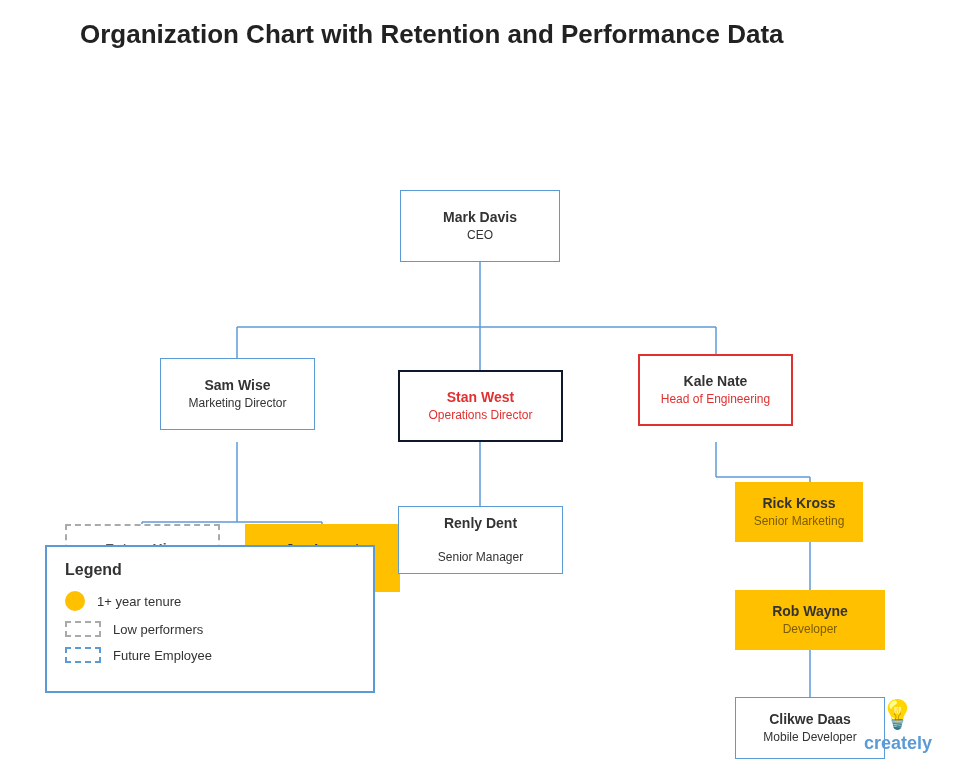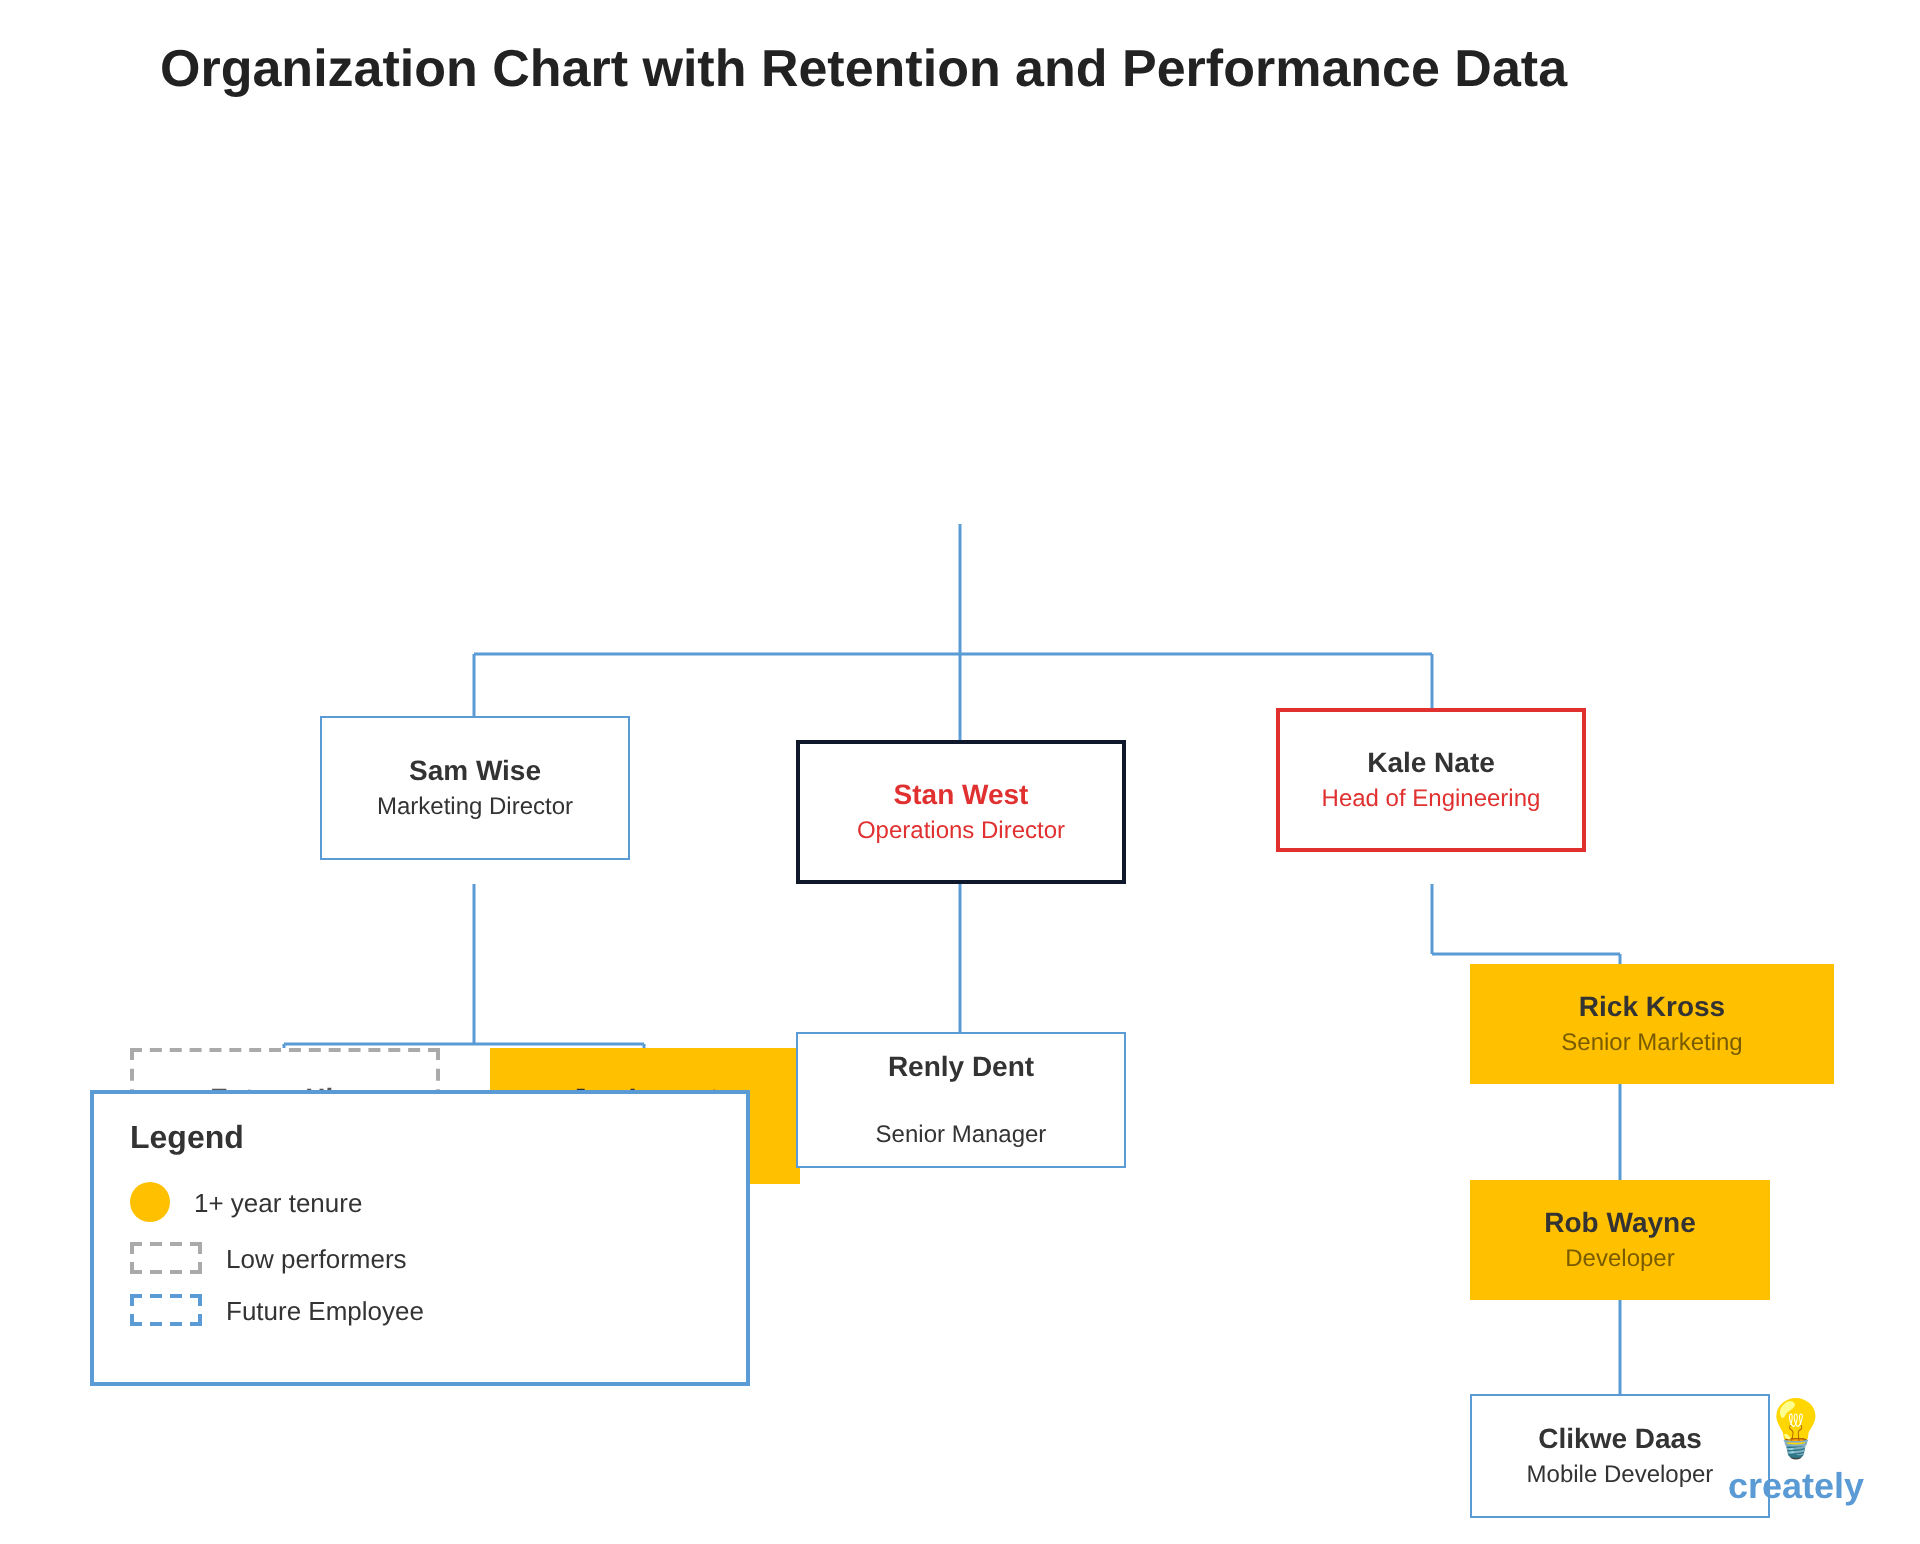--- a/index.html
+++ b/index.html
@@ -188,20 +188,24 @@
       <line x1="716" y1="380" x2="716" y2="415" stroke="#5b9bd5" stroke-width="1.5"></line>
       <line x1="716" y1="415" x2="810" y2="415" stroke="#5b9bd5" stroke-width="1.5"></line>
 
       <line x1="810" y1="415" x2="810" y2="420" stroke="#5b9bd5" stroke-width="1.5"></line>
 
       <line x1="810" y1="480" x2="810" y2="528" stroke="#5b9bd5" stroke-width="1.5"></line>
 
       <line x1="810" y1="580" x2="810" y2="635" stroke="#5b9bd5" stroke-width="1.5"></line>
     </svg>
 
+    <div class="node style-blue-outline" style="left:400px; top:128px; width:160px; height:72px;">
+      <span class="node-name">Mark Davis</span>
+      <span class="node-title">CEO</span>
+    </div>
 
     <div class="node style-blue-outline" style="left:160px; top:296px; width:155px; height:72px;">
       <span class="node-name">Sam Wise</span>
       <span class="node-title">Marketing Director</span>
     </div>
 
     <div class="node style-red-fill-outline" style="left:398px; top:308px; width:165px; height:72px;">
       <span class="node-name" style="color: rgb(224, 48, 48);">Stan West</span>
       <span class="node-title" style="color: rgb(224, 48, 48);">Operations Director</span>
     </div>
@@ -214,26 +218,26 @@
     <div class="node style-dashed" style="left:65px; top:462px; width:155px; height:68px;">
       <span class="node-name">Future Hire</span>
       <span class="node-title">Marketing Writer</span>
     </div>
 
     <div class="node style-yellow" style="left:245px; top:462px; width:155px; height:68px;">
       <span class="node-name">Jon Lancet</span>
       <span class="node-title">Sales Manager</span>
     </div>
 
-    <div class="node style-blue-outline" style="left:398px; top:454px; width:165px; height:68px;gap:15px;">
+    <div class="node style-blue-outline" style="left:398px; top:444px; width:165px; height:68px;gap:15px;">
       <span class="node-name">Renly Dent</span>
       <span class="node-title">Senior Manager</span>
     </div>
 
-    <div class="node style-yellow" style="left:735px; top:420px; width:182px; height:60px;">
+    <div class="node style-yellow" style="left:735px; top:420px; width:128px; height:60px;">
       <span class="node-name">Rick Kross</span>
       <span class="node-title">Senior Marketing</span>
     </div>
 
     <div class="node style-yellow" style="left:735px; top:528px; width:150px; height:60px;">
       <span class="node-name">Rob Wayne</span>
       <span class="node-title">Developer</span>
     </div>
 
     <div class="node style-blue-outline" style="left:735px; top:635px; width:150px; height:62px;">

